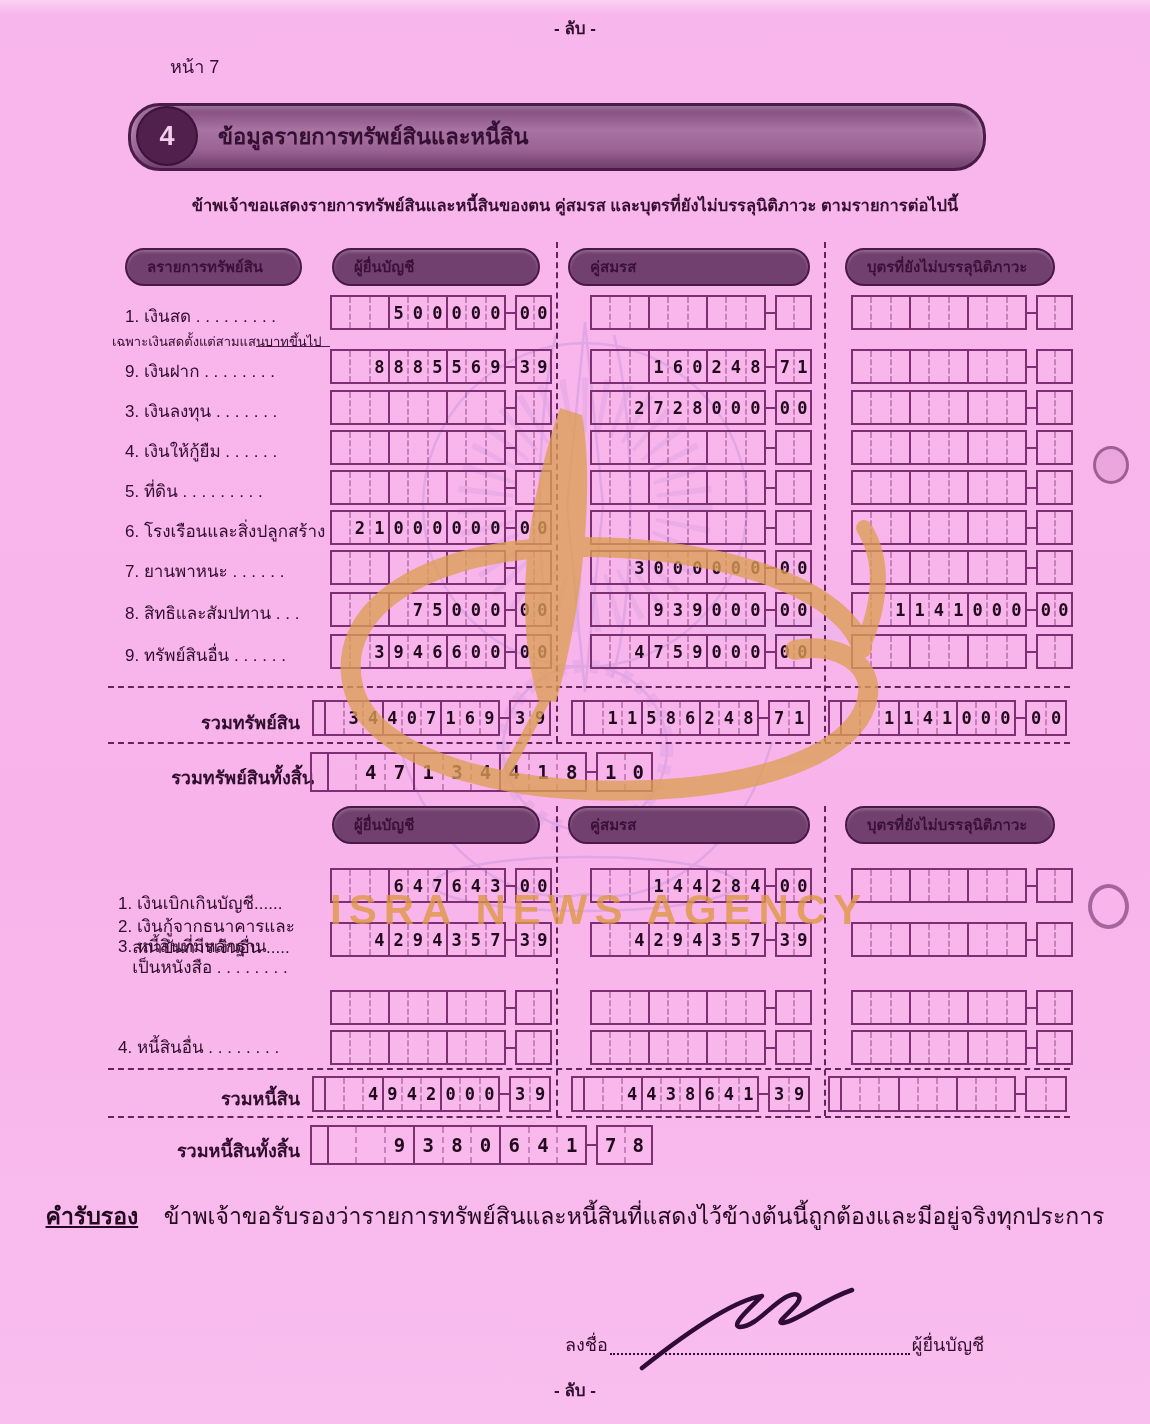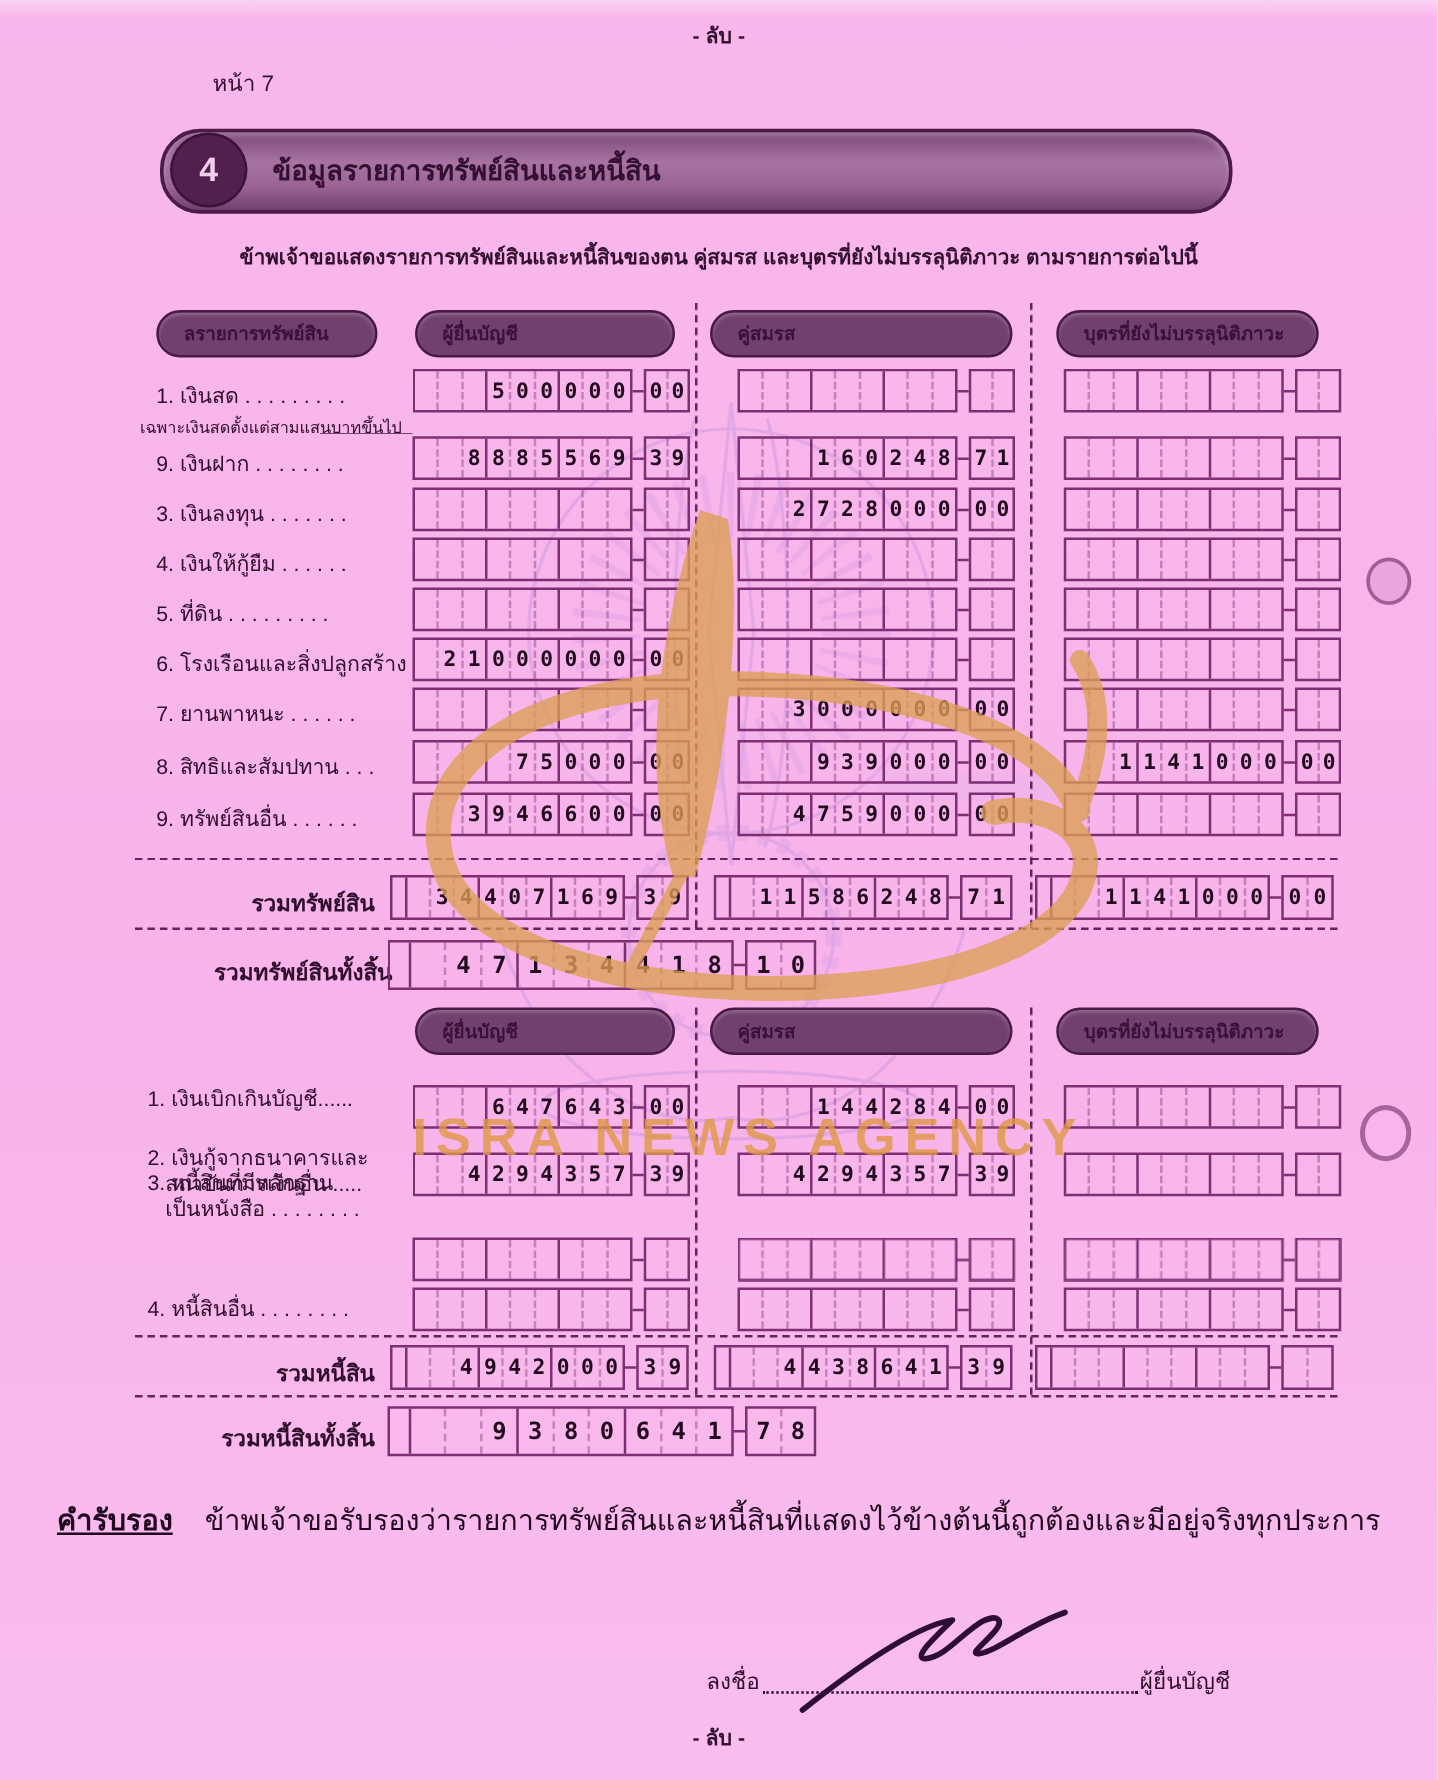--- a/index.html
+++ b/index.html
@@ -680,21 +680,21 @@
       </div>
     </div>
 
   <div class="abs pill" style="left:332px;top:806px;width:208px;">ผู้ยื่นบัญชี</div>
   <div class="abs pill" style="left:568px;top:806px;width:242px;">คู่สมรส</div>
   <div class="abs pill" style="left:845px;top:806px;width:210px;">บุตรที่ยังไม่บรรลุนิติภาวะ</div>
 
   <div class="abs vdash" style="left:556px;top:806px;height:310px;"></div>
   <div class="abs vdash" style="left:824px;top:806px;height:310px;"></div>
 
-  <div class="abs rlabel txt" style="left:118px;top:869px;">1. เงินเบิกเกินบัญชี......</div>
+  <div class="abs rlabel txt" style="left:118px;top:893px;">1. เงินเบิกเกินบัญชี......</div>
   <div class="af" style="left:330px;top:868px;">
       <div class="abox">
         <div class="ac"></div>
         <div class="ac"></div>
         <div class="ac sd"></div>
         <div class="ac">6</div>
         <div class="ac">4</div>
         <div class="ac sd">7</div>
         <div class="ac">6</div>
         <div class="ac">4</div>

